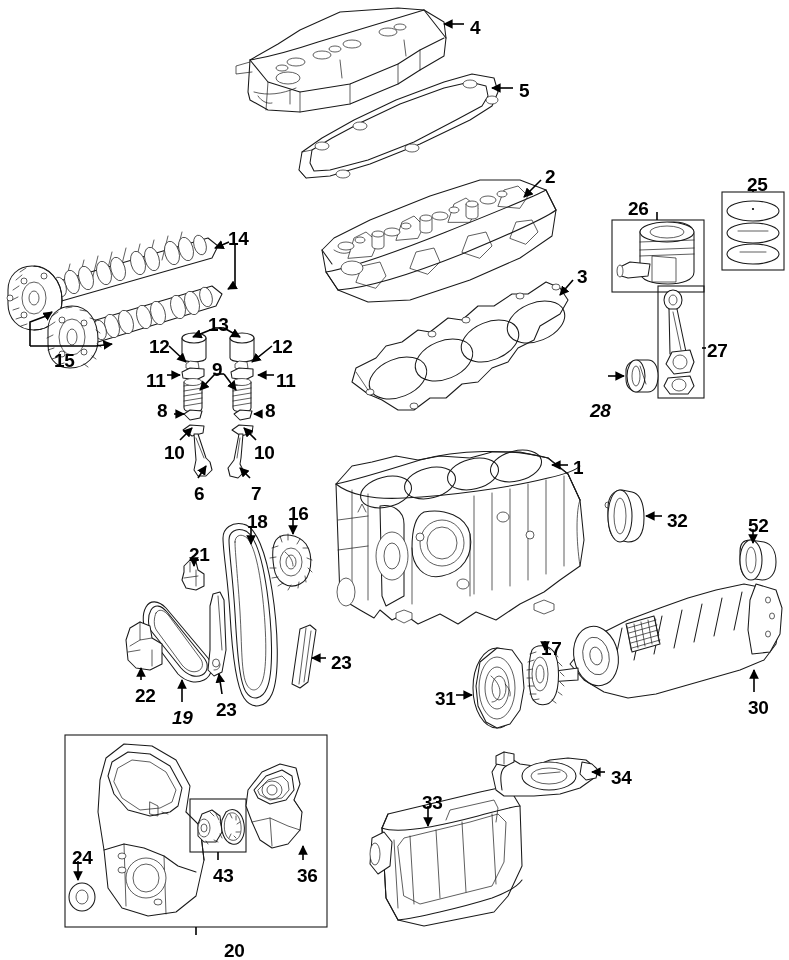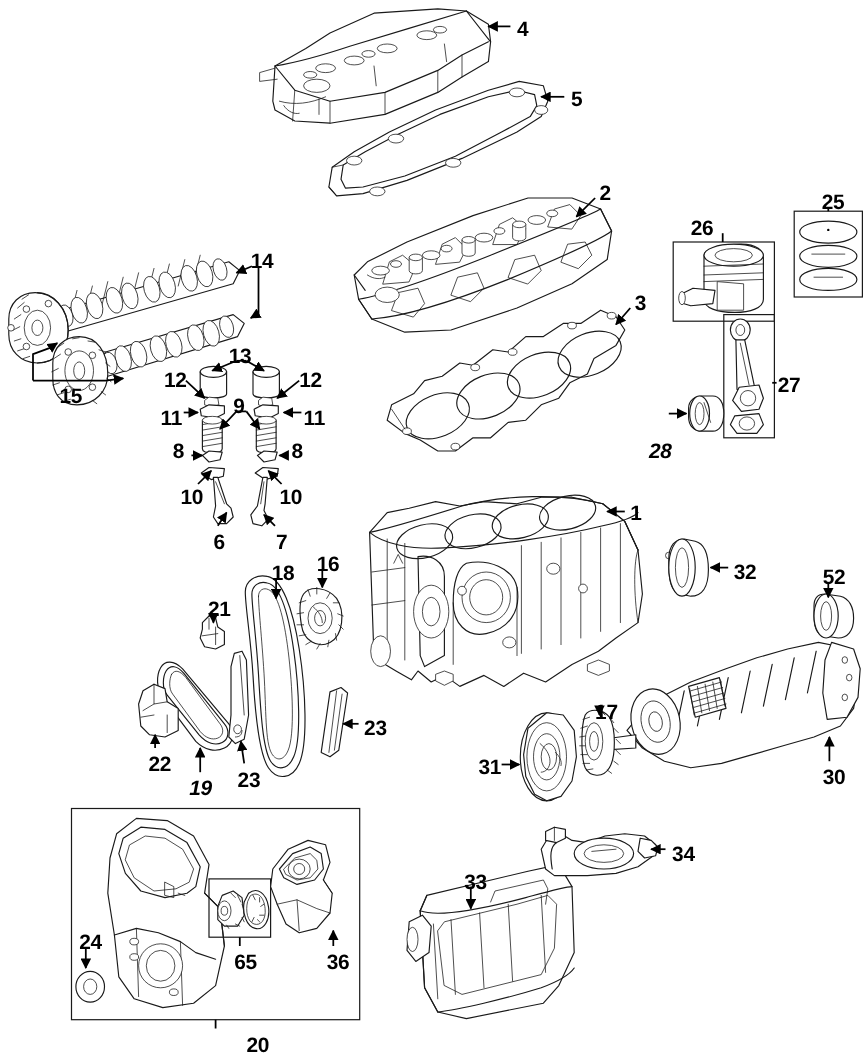--- a/index.html
+++ b/index.html
@@ -655,16 +655,16 @@
 <div class="callout-label" style="left:747px; top:175px;">25</div>
 <div class="callout-label" style="left:628px; top:199px;">26</div>
 <div class="callout-label" style="left:707px; top:341px;text-align:center;">27</div>
 <div class="callout-label" style="left:590px; top:401px;font-style:italic;">28</div>
 <div class="callout-label" style="left:748px; top:516px;">52</div>
 <div class="callout-label" style="left:748px; top:698px;">30</div>
 <div class="callout-label" style="left:435px; top:689px;">31</div>
 <div class="callout-label" style="left:667px; top:511px;">32</div>
 <div class="callout-label" style="left:422px; top:793px;">33</div>
 <div class="callout-label" style="left:611px; top:768px;">34</div>
-<div class="callout-label" style="left:213px; top:866px;">65</div>
+<div class="callout-label" style="left:213px; top:866px;">43</div>
 <div class="callout-label" style="left:297px; top:866px;">36</div>
 
 </div>
 
 </body></html>

